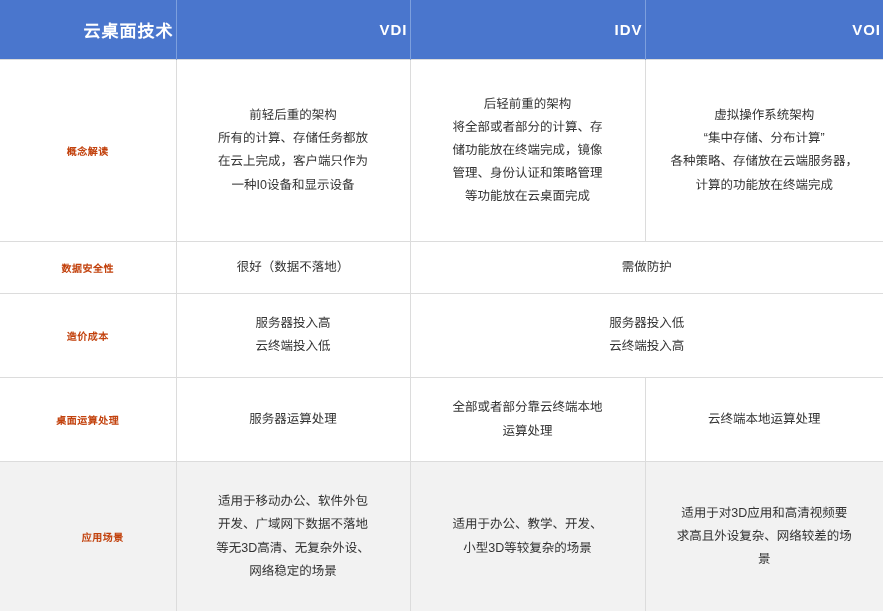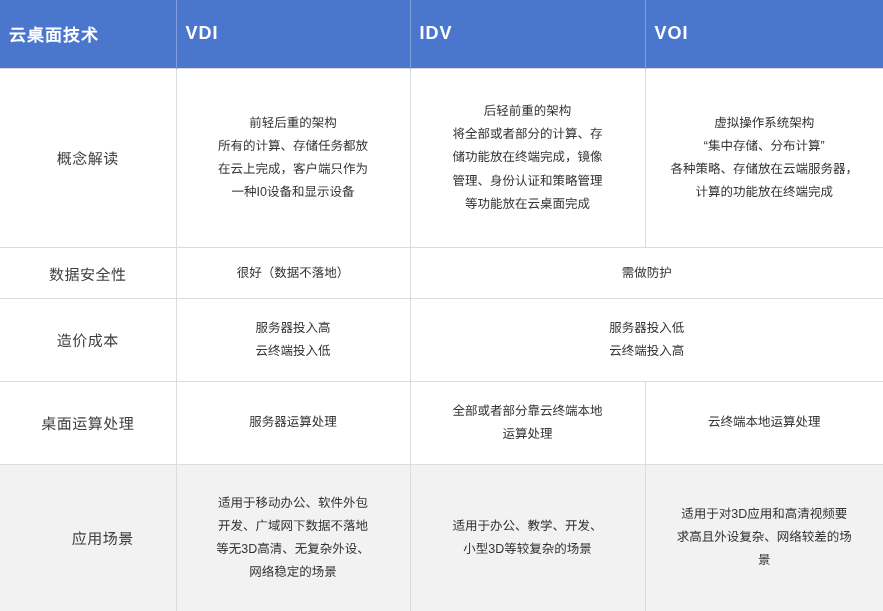--- a/index.html
+++ b/index.html
@@ -23,47 +23,47 @@
   .comparison-table col.c-label  { width: 176px; }
   .comparison-table col.c-vdi    { width: 234px; }
   .comparison-table col.c-idv    { width: 235px; }
   .comparison-table col.c-voi    { width: 238px; }
 
   
   thead th {
     background: #4a76cd;
     color: #ffffff;
     font-weight: bold;
-    text-align: left;
+    text-align: right;
     vertical-align: middle;
-    height: 68px;
-    padding: 0 9px;
+    height: 59px;
+    padding: 0 2px;
     border-right: 1px solid #7d9fdd;
     box-sizing: border-box;
   }
   thead th:last-child { border-right: none; }
   thead th.h-label { font-size: 17px; letter-spacing: 1px; }
-  thead th.h-col   { font-size: 18px; letter-spacing: 1px; margin-top: 39px; }
+  thead th.h-col   { font-size: 15px; letter-spacing: 1px; margin-top: 39px; }
 
   
   tbody td {
     border-top: 1px solid #dcdcdc;
     border-right: 1px solid #dcdcdc;
     text-align: center;
     vertical-align: middle;
     padding: 6px 10px;
     box-sizing: border-box;
     color: #2f2f2f;
   }
   tbody td:last-child { border-right: none; }
 
   tbody td.label-cell {
-    font-size: 15px;
-    font-weight: normal;
-    color: #404040;
+    font-size: 10px;
+    font-weight: bold;
+    color: #c2410c;
     letter-spacing: 0.5px;
   }
   tbody td.data-cell {
     font-size: 12.5px;
     line-height: 1.85;
     color: #333333;
   }
   tbody tr.shaded td { background: #f2f2f2; }
   tbody tr.shaded td.label-cell { background: #f2f2f2; padding-left: 40px; }
 

